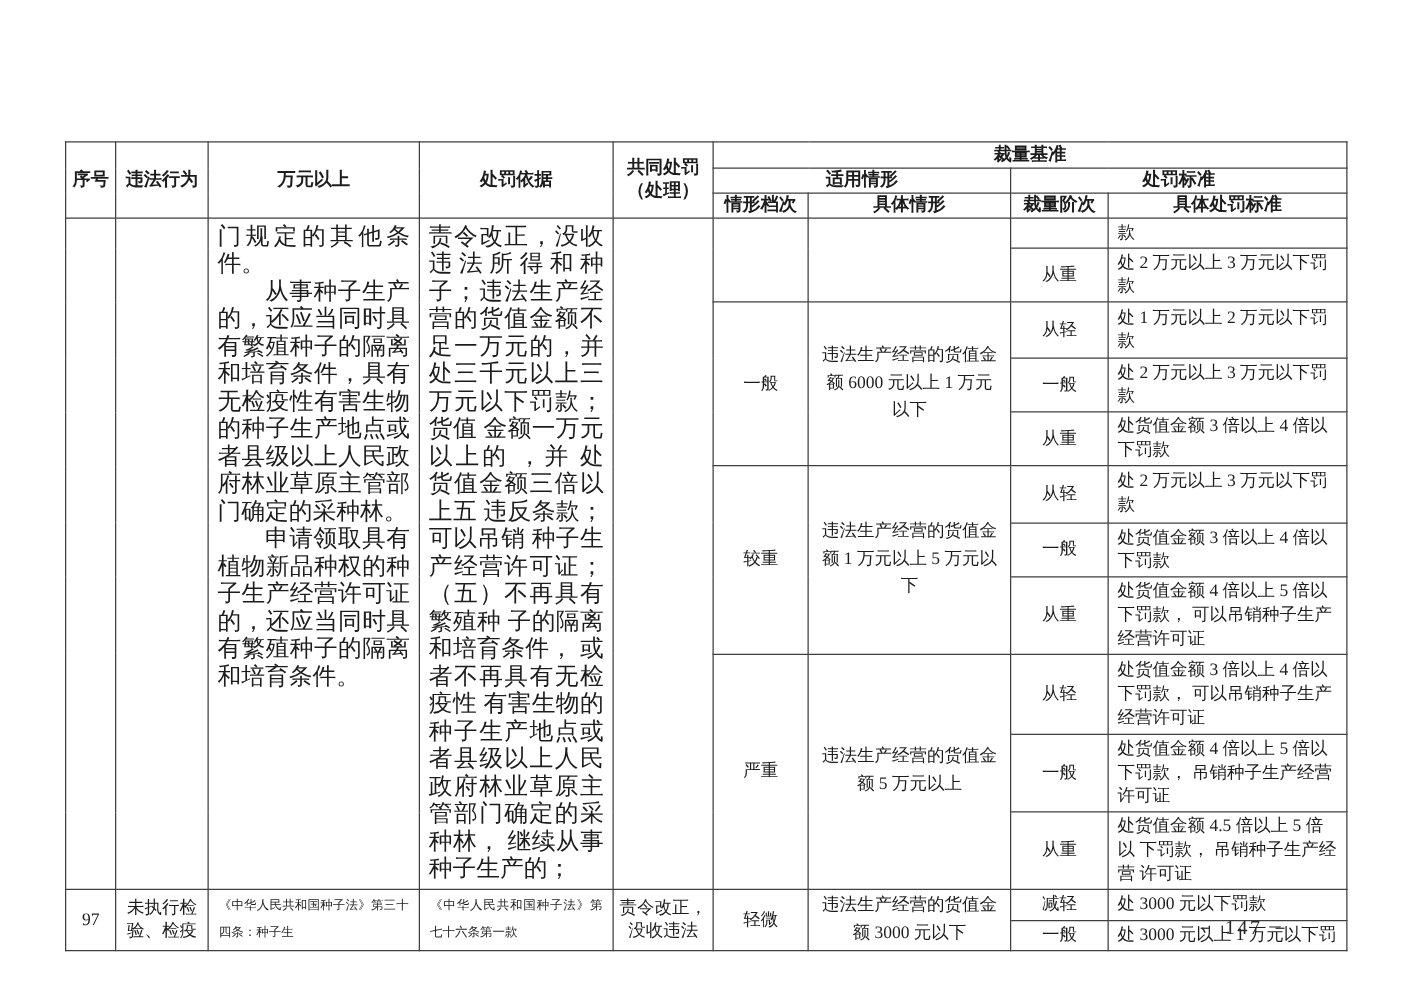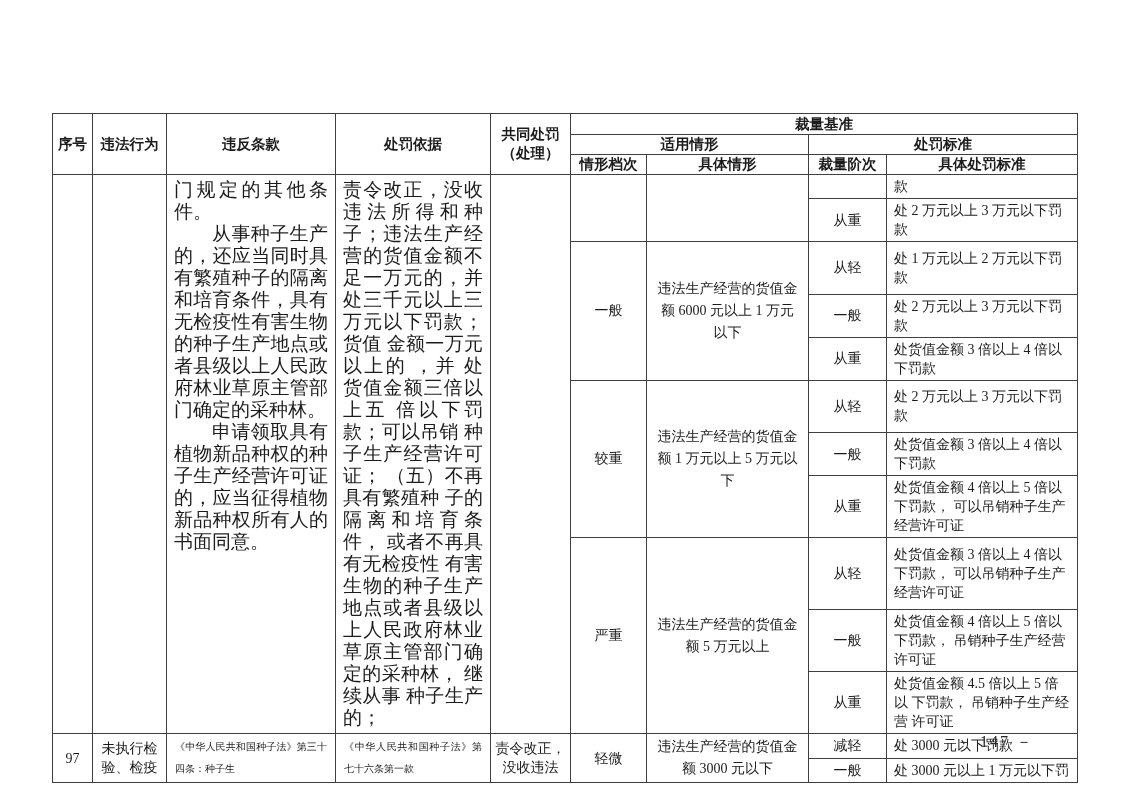--- a/index.html
+++ b/index.html
@@ -48,21 +48,21 @@
         <col style="width:76px">
       <col style="width:162px">
         <col style="width:78px">
         <col style="width:191px">
     </colgroup>
 
     <tbody>
         <tr class="h1">
       <th rowspan="3">序号</th>
       <th rowspan="3">违法行为</th>
-      <th rowspan="3">违反条款</th>
+      <th rowspan="3">万元以上</th>
       <th rowspan="3">处罚依据</th>
       <th rowspan="3">共同处罚（处理）</th>
       <th colspan="4">裁量基准</th>
     </tr>
     <tr class="h2">
       <th colspan="2">适用情形</th>
       <th colspan="2">处罚标准</th>
     </tr>
     <tr class="h3">
       <th>情形档次</th>
@@ -70,23 +70,23 @@
       <th>裁量阶次</th>
       <th>具体处罚标准</th>
     </tr>
 
     <tr class="r-a1">
       <td rowspan="11"></td>
       <td rowspan="11"></td>
       <td rowspan="11" class="textblock">
         <p>门规定的其他条件。</p>
         <p class="indent">从事种子生产的，还应当同时具有繁殖种子的隔离和培育条件，具有无检疫性有害生物的种子生产地点或者县级以上人民政府林业草原主管部门确定的采种林。</p>
-        <p class="indent">申请领取具有植物新品种权的种子生产经营许可证的，应当征得植物新品种权所有人的书面同意。</p>
+        <p class="indent">申请领取具有植物新品种权的种子生产经营许可证的，还应当同时具有繁殖种子的隔离和培育条件。</p>
       </td>
-      <td rowspan="11" class="textblock">责令改正，没收违法所得和种子；违法生产经营的货值金额不足一万元的，并处三千元以上三万元以下罚款； 货值 金额一万元以上的 ，并 处货值金额三倍以上五 倍以下罚款；可以吊销 种子生产经营许可证； （五）不再具有繁殖种 子的隔离和培育条件， 或者不再具有无检疫性 有害生物的种子生产地点或者县级以上人民政府林业草原主管部门确定的采种林， 继续从事 种子生产的；</td>
+      <td rowspan="11" class="textblock">责令改正，没收违法所得和种子；违法生产经营的货值金额不足一万元的，并处三千元以上三万元以下罚款； 货值 金额一万元以上的 ，并 处货值金额三倍以上五 违反条款；可以吊销 种子生产经营许可证； （五）不再具有繁殖种 子的隔离和培育条件， 或者不再具有无检疫性 有害生物的种子生产地点或者县级以上人民政府林业草原主管部门确定的采种林， 继续从事 种子生产的；</td>
       <td rowspan="11"></td>
       <td rowspan="2"></td>
       <td rowspan="2" class="situation"></td>
       <td></td>
       <td class="penalty">款</td>
     </tr>
     <tr class="r-a2">
       <td>从重</td>
       <td class="penalty">处 2 万元以上 3 万元以下罚 款</td>
     </tr>

